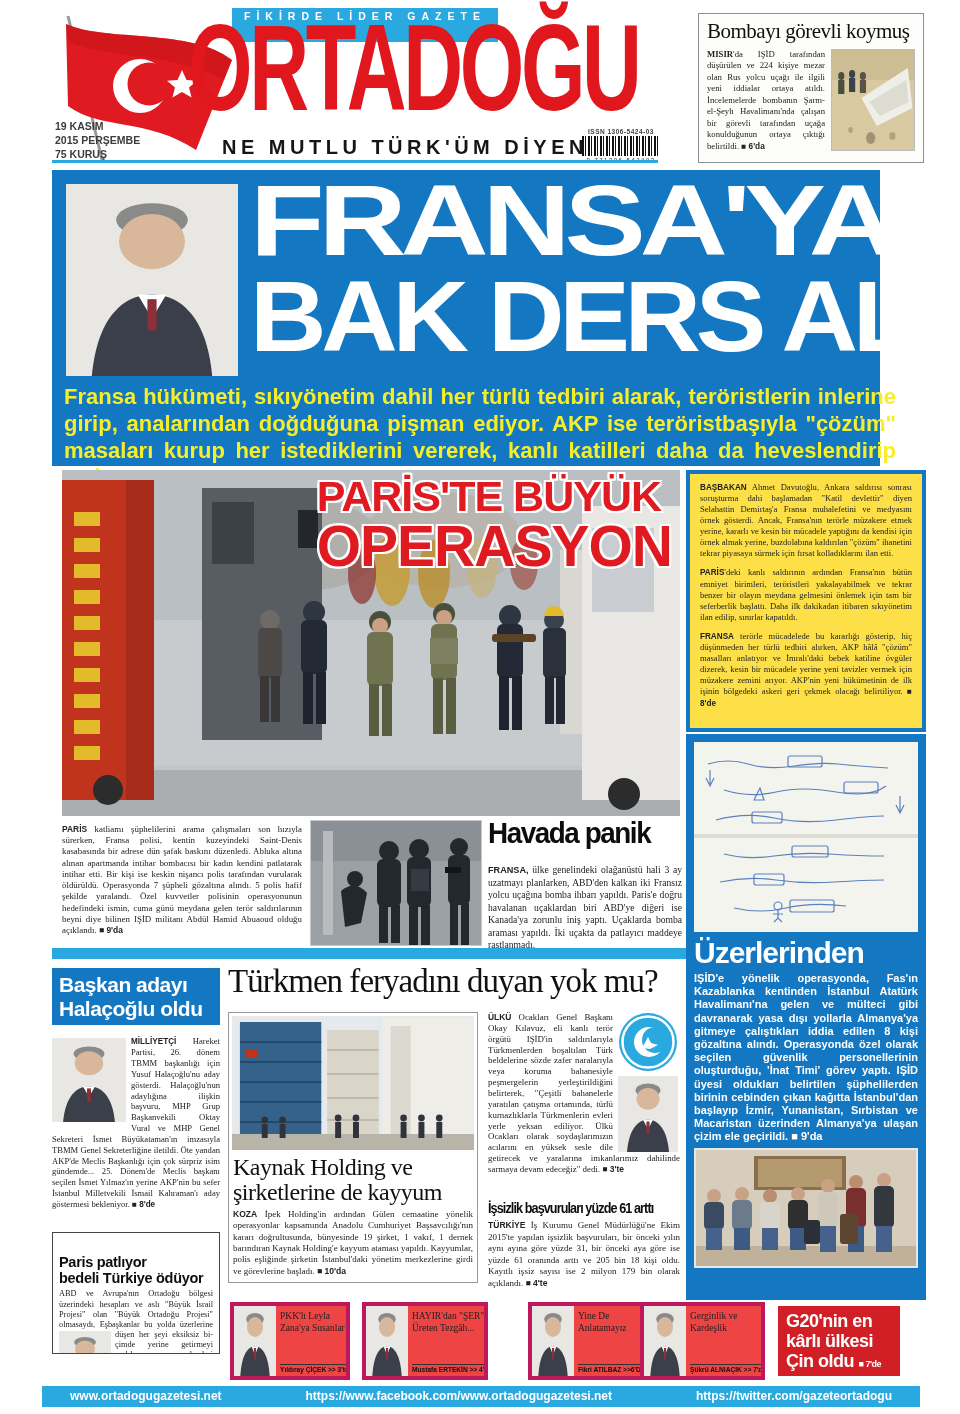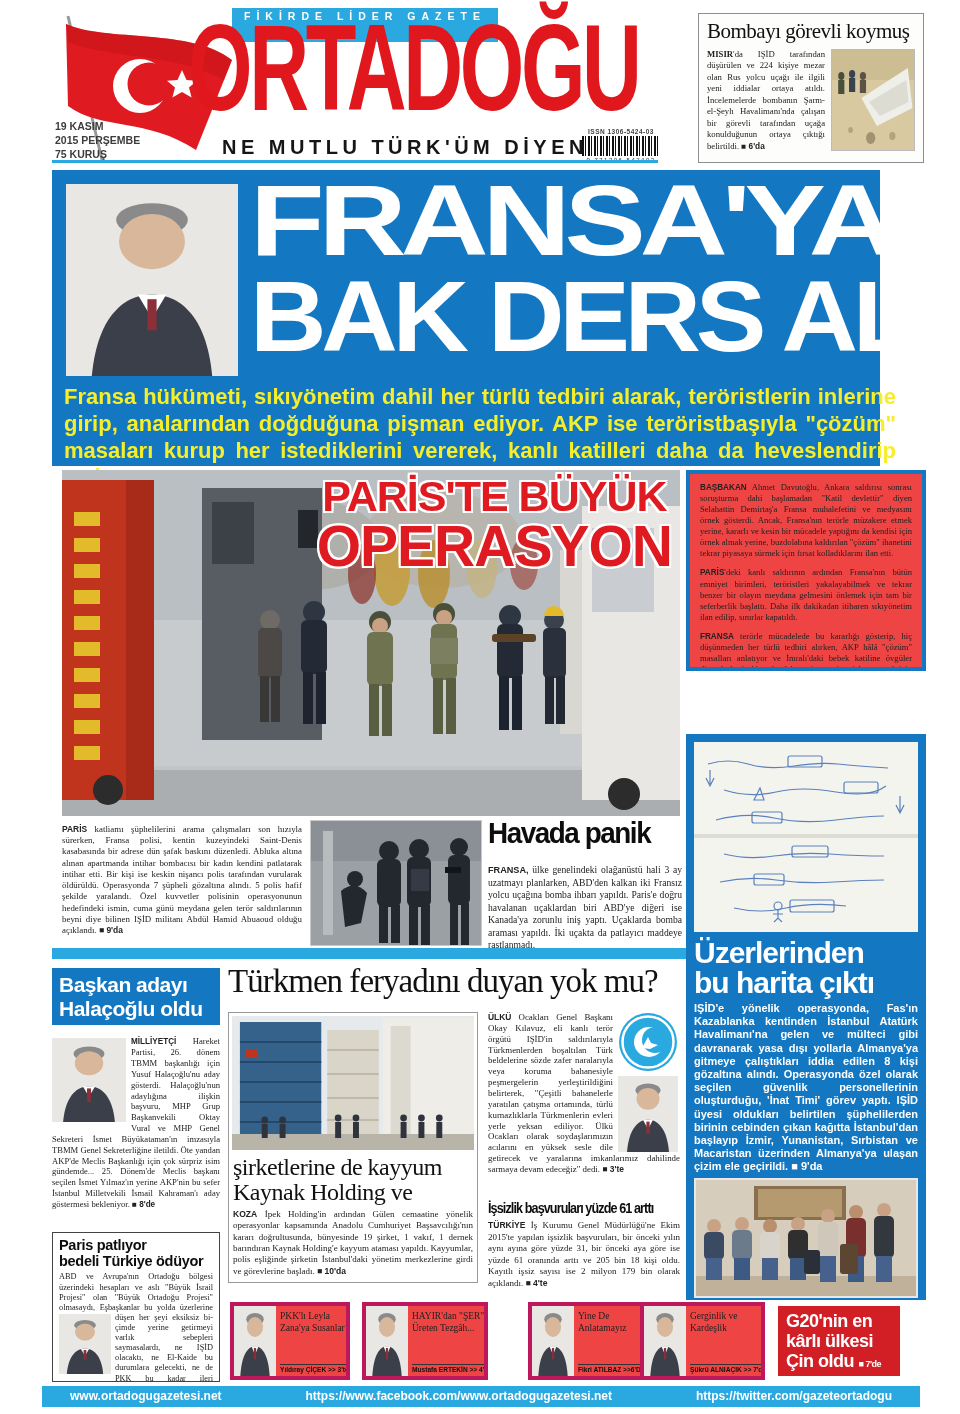--- a/index.html
+++ b/index.html
@@ -36,27 +36,27 @@
   
   .leadpanel{left:52px;top:170px;width:828px;height:296px;background:#1377c2;}
   .pmphoto{left:14px;top:14px;width:172px;height:192px;background:#e4e2de;}
   .lead-h{left:198px;top:2px;color:#fff;font-weight:800;}
   .l1{font-size:100px;line-height:96px;letter-spacing:-5px;transform:scaleX(1.22);transform-origin:left top;white-space:nowrap;}
   .l2{font-size:100px;line-height:96px;letter-spacing:-5px;transform:scaleX(1.06);transform-origin:left top;white-space:nowrap;}
   .deck{left:12px;top:214px;width:832px;color:#f7ee2a;font-size:22px;font-weight:bold;line-height:1.22;}
 
   
   .mainphoto{left:62px;top:470px;width:618px;height:346px;}
-  .overlay{position:absolute;top:4px;right:8px;text-align:center;color:#df1a20;font-weight:800;letter-spacing:-1px;
+  .overlay{position:absolute;top:4px;right:8px;text-align:left;color:#df1a20;font-weight:800;letter-spacing:-1px;
            text-shadow:-2px 0 #fff,2px 0 #fff,0 -2px #fff,0 2px #fff,-2px -2px #fff,2px 2px #fff,-2px 2px #fff,2px -2px #fff;}
   .ov1{font-size:43px;line-height:45px;white-space:nowrap;}
   .ov2{font-size:57px;line-height:55px;white-space:nowrap;}
 
   
-  .pmcol{left:686px;top:470px;width:240px;height:201px;border:4px solid #1377c2;background:#ef4444;
+  .pmcol{left:686px;top:470px;width:240px;height:262px;border:4px solid #1377c2;background:#fde047;
          box-sizing:border-box;padding:8px 10px;font-family:"Liberation Serif",serif;font-size:8.6px;
          line-height:1.28;color:#222;overflow:hidden;}
   .pmcol p{margin:0 0 8px;}
   .pmcol b{font-family:"Liberation Sans",sans-serif;font-size:.95em;}
 
   
   .raid{left:62px;top:824px;width:240px;font-family:"Liberation Serif",serif;font-size:8.9px;line-height:1.26;color:#222;}
   .raid b,.panikbody b,.halacbody b,.kaynakbody b,.ulkubody b,.issizlikbody b{font-family:"Liberation Sans",sans-serif;font-size:.95em;}
   .midphoto{left:310px;top:820px;width:170px;height:124px;border:1px solid #c9c9c9;}
   .panik{left:488px;top:818px;width:194px;}
@@ -72,22 +72,22 @@
   .harita-h{margin:6px 0 4px;color:#fff;font-weight:800;font-size:30px;line-height:30px;letter-spacing:-1px;}
   .haritabody{color:#fff;font-weight:bold;font-size:11px;line-height:1.2;}
   .suspects{margin-top:5px;width:220px;height:116px;border:2px solid #e8e8e8;}
 
   
   .halachead{left:52px;top:968px;width:168px;background:#1377c2;color:#fff;font-weight:800;
              font-size:21px;line-height:1.12;letter-spacing:-.5px;padding:5px 7px;box-sizing:border-box;}
   .halacbody{left:52px;top:1036px;width:168px;font-family:"Liberation Serif",serif;font-size:8.6px;
              line-height:1.26;color:#222;}
   .halacphoto{float:left;width:74px;height:84px;margin:2px 5px 2px 0;background:#ddd;}
-  .bedelbox{left:52px;top:1232px;width:168px;height:150px;border:1.5px solid #444;box-sizing:border-box;
-            padding:4px 6px;overflow:hidden;background:#fff;}
+  .bedelbox{left:52px;top:1232px;width:168px;height:122px;border:1.5px solid #444;box-sizing:border-box;
+            padding:21px 6px;overflow:hidden;background:#fff;}
   .bedel-h{font-size:14.5px;line-height:1.12;font-weight:800;letter-spacing:-.3px;color:#0d0d0d;}
   .bedelbody{margin-top:3px;font-family:"Liberation Serif",serif;font-size:8.3px;line-height:1.22;color:#222;}
   .karatas{float:left;width:52px;height:60px;margin:1px 4px 1px 0;background:#ddd;}
 
   
   .turkmen-h{left:228px;top:962px;width:470px;font-family:"Liberation Serif",serif;font-size:34px;
              letter-spacing:-1px;transform:scaleX(.97);transform-origin:left;color:#111;white-space:nowrap;}
   .kaynakbox{left:228px;top:1012px;width:250px;border:1px solid #999;background:#fff;box-sizing:border-box;padding:3px;}
   .kaynakphoto{width:100%;height:134px;}
   .kaynak-h{font-family:"Liberation Serif",serif;font-size:24px;line-height:1.06;letter-spacing:-.5px;
@@ -336,21 +336,20 @@
           <path d="M16,28 v14 m-4,-6 l4,8 l4,-8"></path>
           <path d="M206,54 v16 m-4,-7 l4,8 l4,-8"></path>
           <path d="M60,58 l6,-12 l4,12 z"></path>
           <circle cx="84" cy="164" r="4"></circle>
             <path d="M84,168 v8 m-5,-4 h10 m-9,8 l4,-4 l4,4"></path>
         </g>
       </svg>
     </div>
     <div class="harita-h">
       <div>Üzerlerinden</div>
-      <div>bu harita çıktı</div>
     </div>
     <div class="haritabody just">
       <span>IŞİD'e yönelik operasyonda, Fas'ın Kazablanka kentinden İstanbul Atatürk Havalimanı'na gelen ve mülteci gibi davranarak yasa dışı yollarla Almanya'ya gitmeye çalıştıkları iddia edilen 8 kişi gözaltına alındı. Operasyonda özel olarak seçilen güvenlik personellerinin oluşturduğu, 'İnat Timi' görev yaptı. IŞİD üyesi oldukları belirtilen şüphelilerden birinin cebinden çıkan kağıtta İstanbul'dan başlayıp İzmir, Yunanistan, Sırbistan ve Macaristan üzerinden Almanya'ya ulaşan çizim ele geçirildi. </span><span>■ 9'da</span>
     </div>
     <div class="suspects">
       <svg class="ph" viewBox="0 0 220 116" preserveAspectRatio="none">
         <rect width="220" height="116" fill="#d6cdbd"></rect>
         <rect y="96" width="220" height="20" fill="#c0b29a"></rect>
         <rect x="58" y="6" width="92" height="34" fill="#8a6f4e"></rect>
         <rect x="62" y="9" width="84" height="28" fill="#b59a6f"></rect>
@@ -450,22 +449,22 @@
             <circle cx="51" cy="104" r="3.4"></circle>
             <circle cx="107" cy="102" r="3.4"></circle>
             <circle cx="125" cy="102" r="3.4"></circle>
             <circle cx="173" cy="102" r="3.4"></circle>
             <circle cx="191" cy="102" r="3.4"></circle>
             <circle cx="209" cy="102" r="3.4"></circle>
         </g>
       </svg>
     </div>
     <div class="kaynak-h">
+      <div>Kaynak Holding ve</div>
       <div>şirketlerine de kayyum</div>
-      <div>Kaynak Holding ve</div>
     </div>
     <div class="kaynakbody just">
       <b>KOZA</b><span> İpek Holding'in ardından Gülen cemaatine yönelik operasyonlar kapsamında Anadolu Cumhuriyet Başsavcılığı'nın kararı doğrultusunda, bünyesinde 19 şirket, 1 vakıf, 1 dernek barındıran Kaynak Holding'e kayyum ataması yapıldı. Kayyumlar, polis eşliğinde şirketin İstanbul'daki yönetim merkezlerine girdi ve görevlerine başladı. </span><span class="pref">■ 10'da</span>
     </div>
   </div>
 
   <div class="abs ulkucol">
     <div class="ulkurail">
       <div class="ulkulogo">
         <svg class="ph" viewBox="0 0 60 60">

